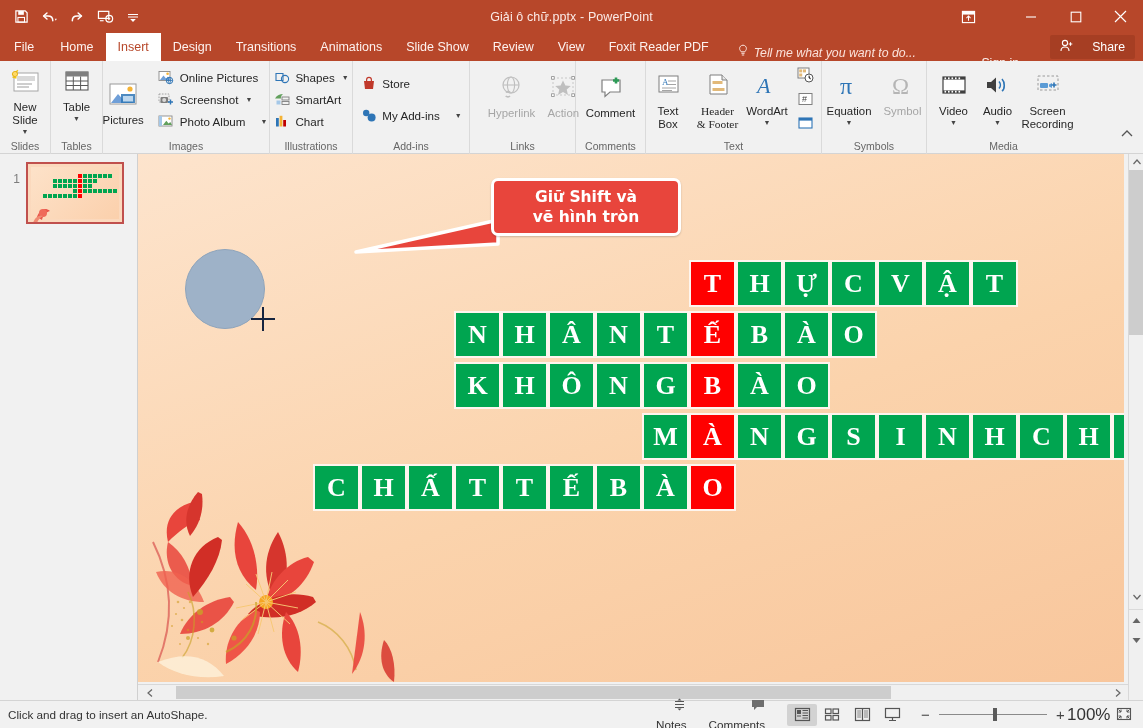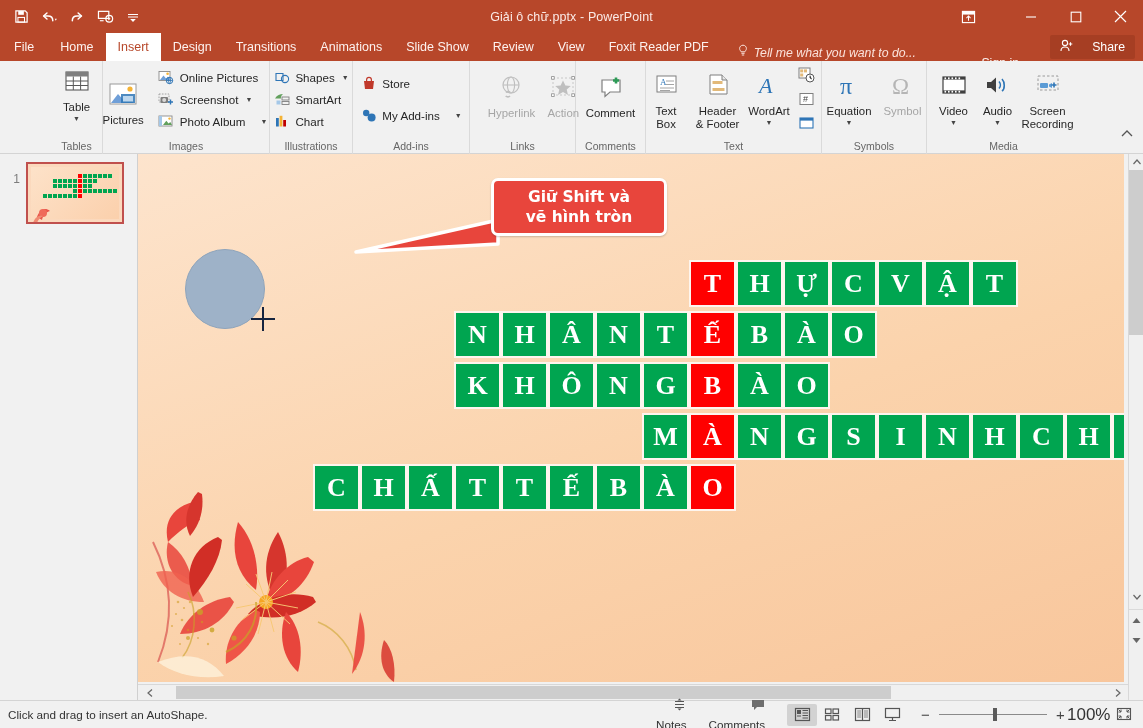--- a/index.html
+++ b/index.html
@@ -135,21 +135,21 @@
   
   .circle-shape {
     position: absolute; left: 47px; top: 95px; width: 80px; height: 80px;
     border-radius: 50%; background: #9eb2c8; border: 1px solid #8ea4bb;
   }
   .crosshair { position: absolute; left: 112px; top: 152px; width: 26px; height: 26px; }
 
   
   .callout { position: absolute; left: 210px; top: 24px; }
   .callout-box {
-    position: absolute; left: 143px; top: 0; width: 176px; height: 58px;
+    position: absolute; left: 143px; top: 0; width: 190px; height: 58px;
     background: #e8453c; border: 3px solid #ffffff; border-radius: 7px;
     display: flex; align-items: center; justify-content: center; text-align: center;
     color: #fff; font-weight: bold; font-size: 15.5px; line-height: 20px;
     font-family: "DejaVu Sans", sans-serif;
     box-shadow: 0 1px 2px rgba(0,0,0,.2);
   }
   .callout-tail { position: absolute; left: 0; top: 40px; }
 
   
   .flowers { position: absolute; left: 0px; bottom: 0px; width: 330px; height: 220px; }
@@ -288,20 +288,38 @@
             <path d="M1 12c0-2.4 1.8-4 4-4s4 1.6 4 4" fill="none" stroke="#fff" stroke-width="1.1"></path>
             <path d="M10.5 3.2v3.6M8.7 5h3.6" stroke="#fff" stroke-width="1.1"></path>
           </svg>
       </span>
       <span>Share</span>
     </div>
   </div>
 
   <div class="ribbon">
 
+    <div class="rgroup" style="left:0; width:51px;">
+      <div class="rgitems">
+        <div class="bigbtn">
+          <span class="ico">
+            <svg width="31" height="29" viewBox="0 0 31 29">
+                <rect x="4" y="4" width="24" height="18" fill="#fff" stroke="#a6a6a6" stroke-width="1"></rect>
+                <rect x="7" y="7" width="18" height="5" fill="#d9d9d9"></rect>
+                <path d="M7 15h15M7 18h12" stroke="#bfbfbf" stroke-width="1.3"></path>
+                <path d="M4.5 4.5l3.4-3.2M2 5.5l4-1M6.5 9L2.5 8" stroke="#f0c419" stroke-width="1.5"></path>
+                <circle cx="5" cy="5" r="2.6" fill="#ffd966" stroke="#e0a800" stroke-width=".8"></circle>
+              </svg>
+          </span>
+          <span class="cap two">New Slide</span>
+          <span class="caret">▼</span>
+        </div>
+      </div>
+      <div class="glabel">Slides</div>
+    </div>
 
     <div class="rgroup" style="left:51px; width:52px;">
       <div class="rgitems">
         <div class="bigbtn">
           <span class="ico">
             <svg width="30" height="28" viewBox="0 0 30 28">
                 <rect x="4" y="3" width="22" height="18" fill="#fff" stroke="#595959" stroke-width="1.1"></rect>
                 <rect x="4" y="3" width="22" height="4.5" fill="#7f7f7f"></rect>
                 <path d="M4 12h22M4 16.5h22M11.3 7.5v13.5M18.6 7.5v13.5" stroke="#595959" stroke-width="1"></path>
               </svg>
@@ -485,21 +503,21 @@
         <div class="bigbtn" style="margin-top:4px;">
           <span class="ico">
             <svg width="30" height="28" viewBox="0 0 30 28">
                 <rect x="6" y="3" width="19" height="16" fill="#fff" stroke="#7f7f7f" stroke-width="1"></rect>
                 <text x="9" y="12" font-family="serif" font-size="9" fill="#2e75b6">A</text>
                 <path d="M15 8h8M15 11.5h8M9 15h14M9 17.5h10" stroke="#9a9a9a" stroke-width=".9"></path>
               </svg>
           </span>
           <span class="cap two">Text Box</span>
         </div>
-        <div class="bigbtn" style="margin-top:4px;">
+        <div class="bigbtn" style="margin-top:4px;font-family:Liberation Serif, serif;">
           <span class="ico">
             <svg width="30" height="28" viewBox="0 0 30 28">
                 <path d="M7 2h12l5 5v14H7z" fill="#fff" stroke="#7f7f7f" stroke-width="1"></path>
                 <path d="M19 2v5h5" fill="#e8e8e8" stroke="#7f7f7f" stroke-width="1"></path>
                 <rect x="9.5" y="8" width="10" height="3" fill="#e2b979"></rect>
                 <rect x="9.5" y="15" width="12" height="3" fill="#e2b979"></rect>
               </svg>
           </span>
           <span class="cap two">Header &amp; Footer</span>
         </div>

